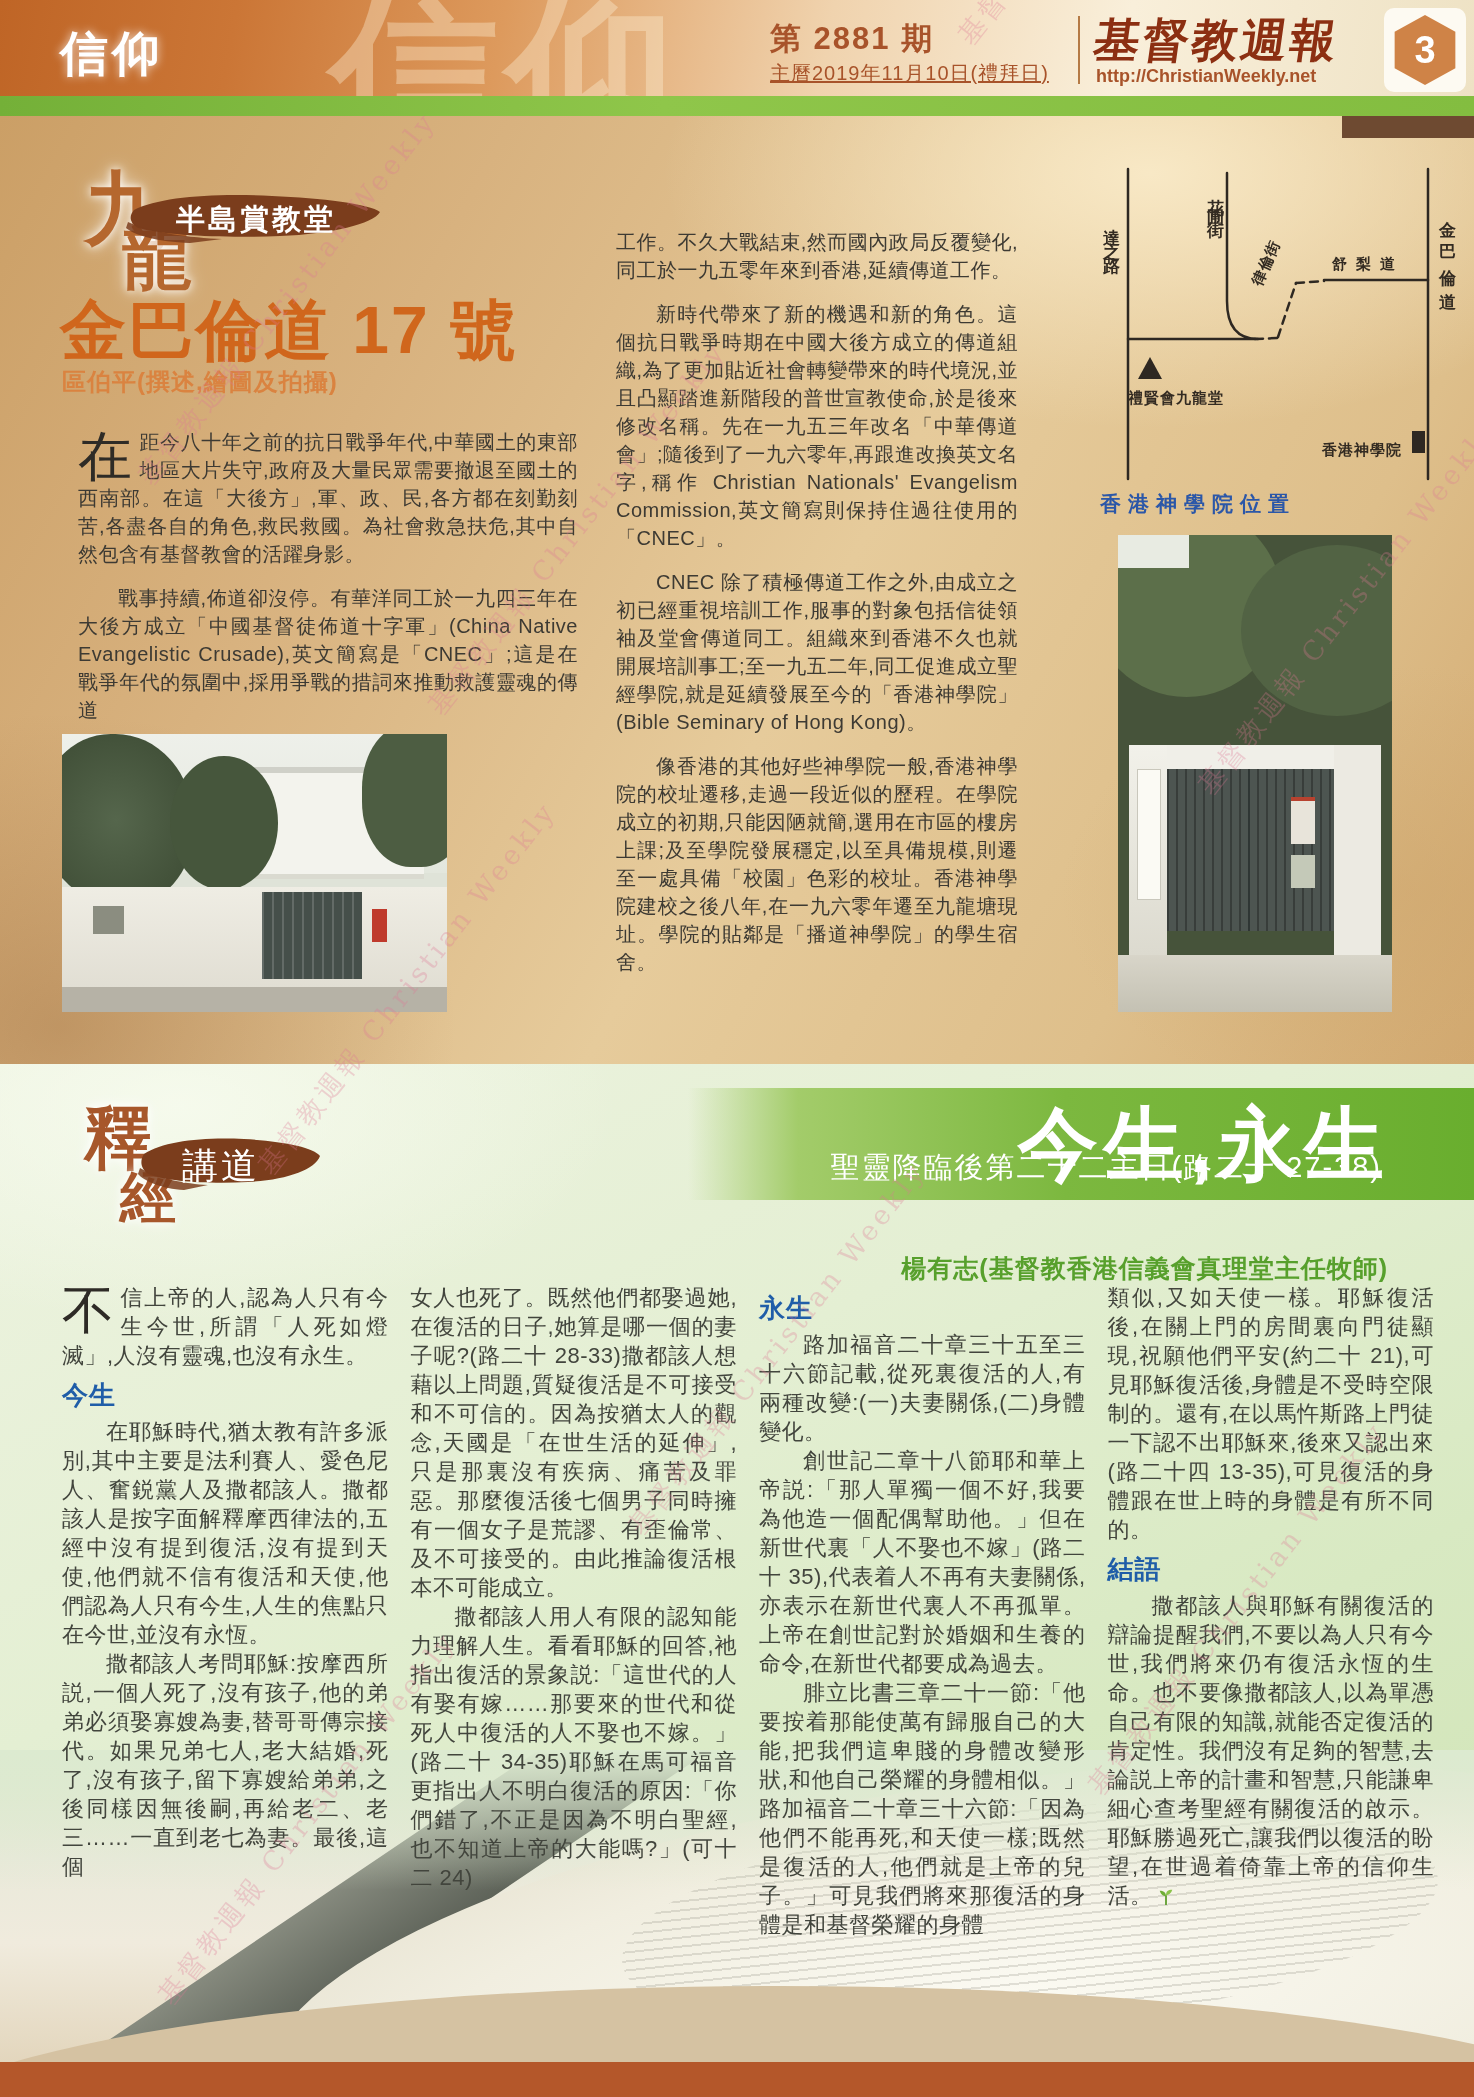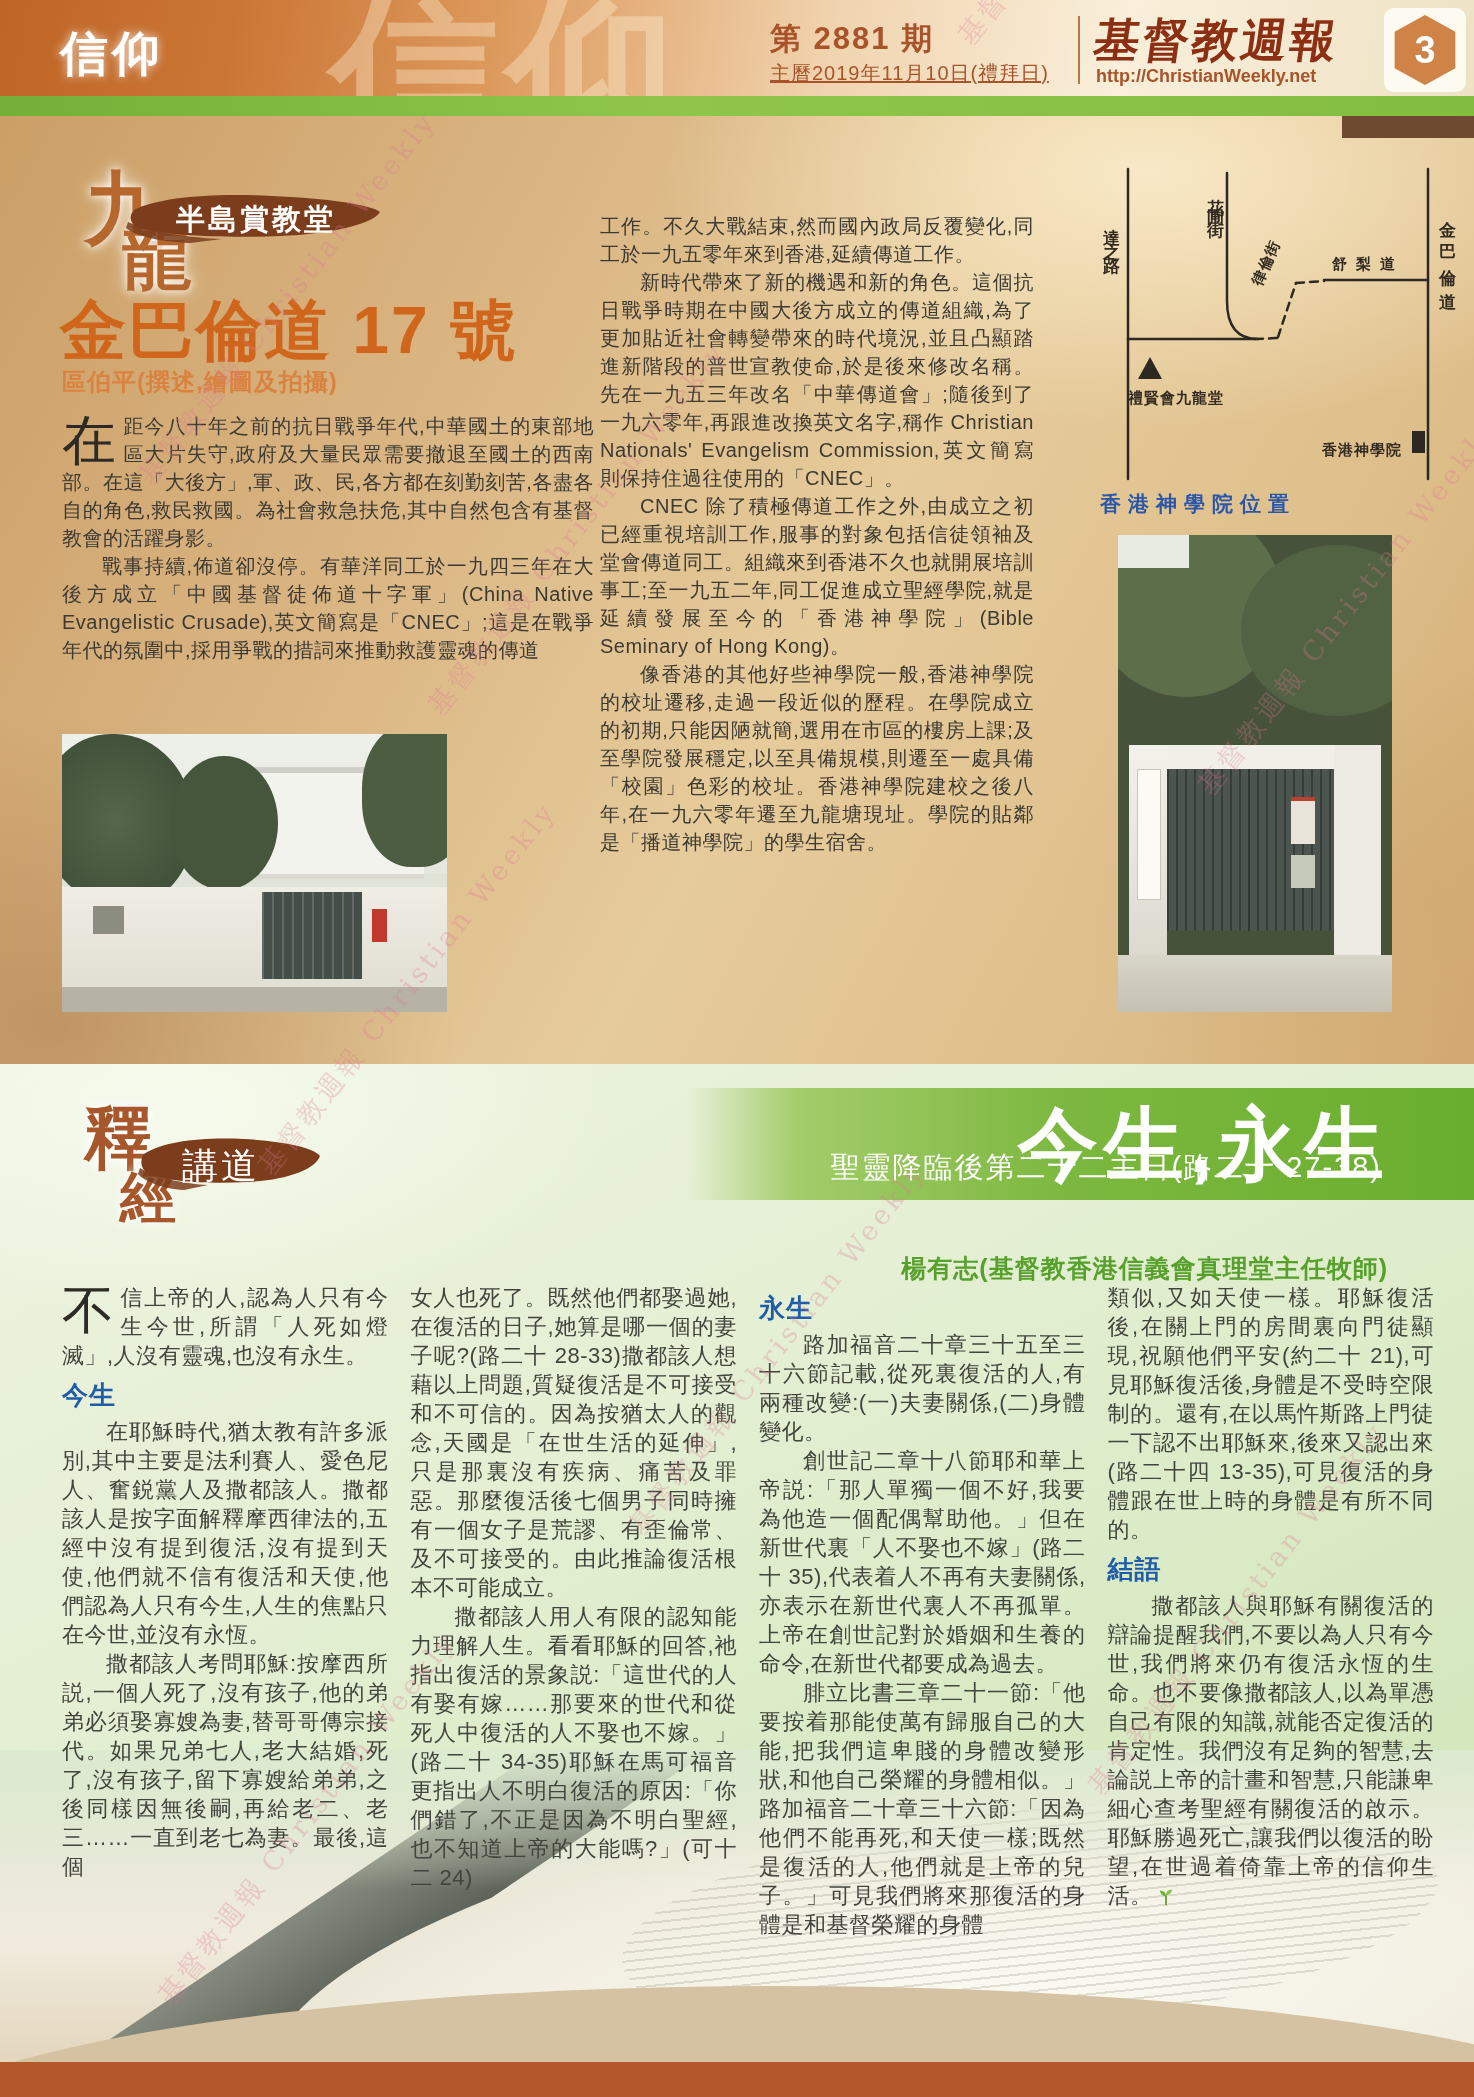--- a/index.html
+++ b/index.html
@@ -45,21 +45,21 @@
     text-shadow:0 0 8px rgba(255,255,255,.95),0 0 18px rgba(255,255,255,.75);}
   .k1-a{left:84px;top:40px;font-size:82px;}
   .k1-b{left:122px;top:96px;font-size:70px;}
   .brush1{position:absolute;left:126px;top:72px;width:258px;height:56px;}
   .k1-label{position:absolute;left:176px;top:84px;font-size:29px;font-weight:bold;color:#fff;letter-spacing:3px;}
   .a1-title{position:absolute;left:60px;top:170px;font-size:66px;font-weight:900;color:#d0661c;letter-spacing:2px;}
   .a1-byline{position:absolute;left:62px;top:250px;font-size:24px;font-weight:bold;color:#da8340;letter-spacing:1px;}
 
   .a1-col1{position:absolute;left:62px;top:296px;width:532px;}
   .a1-col2{position:absolute;left:600px;top:96px;width:434px;height:802px;overflow:hidden;}
-  .bodytext p{margin:0;font-size:20px;line-height:28px;color:#3d3a33;text-align:justify;letter-spacing:.5px;}
+  .bodytext p{margin:16px;font-size:20px;line-height:28px;color:#3d3a33;text-align:justify;letter-spacing:.5px;}
   .bodytext p.ind{text-indent:2em;}
   .dropcap{float:left;font-size:54px;line-height:52px;padding:2px 7px 0 0;color:#2e2b26;font-weight:500;}
 
   
   .map-block{position:absolute;left:1100px;top:47px;width:356px;height:324px;color:#332b22;}
   .map-vlabel{position:absolute;writing-mode:vertical-rl;text-orientation:upright;
     font-size:17px;letter-spacing:14px;font-weight:bold;}
   .map-hlabel{position:absolute;font-size:15px;font-weight:bold;letter-spacing:1px;}
   .map-caption{position:absolute;left:1100px;top:374px;width:356px;
     font-size:21px;font-weight:bold;color:#2b57a8;letter-spacing:7px;}

